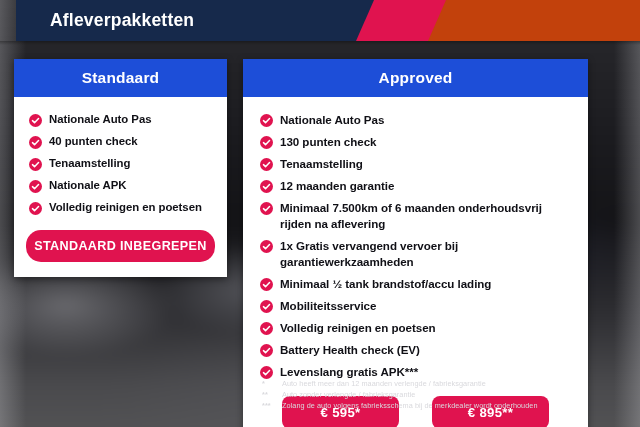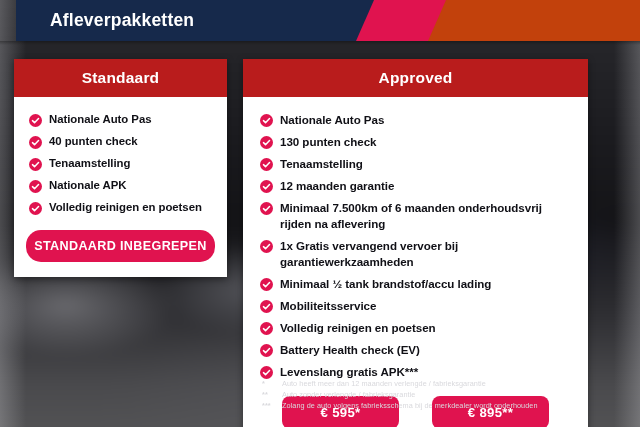--- a/index.html
+++ b/index.html
@@ -105,21 +105,21 @@
   
   .card {
     position: absolute;
     background: #ffffff;
     box-shadow: 0 2px 7px rgba(0,0,0,0.42);
   }
   .card-std  { left: 14px;  top: 59px; width: 213px; }
   .card-appr { left: 243px; top: 59px; width: 345px; }
 
   .card-head {
-    background: #b91c1c;
+    background: #1d4ed8;
     height: 38px;
     display: flex;
     align-items: center;
     justify-content: center;
   }
   .card-head-title {
     color: #ffffff;
     font-size: 15.5px;
     font-weight: bold;
     letter-spacing: 0.2px;

